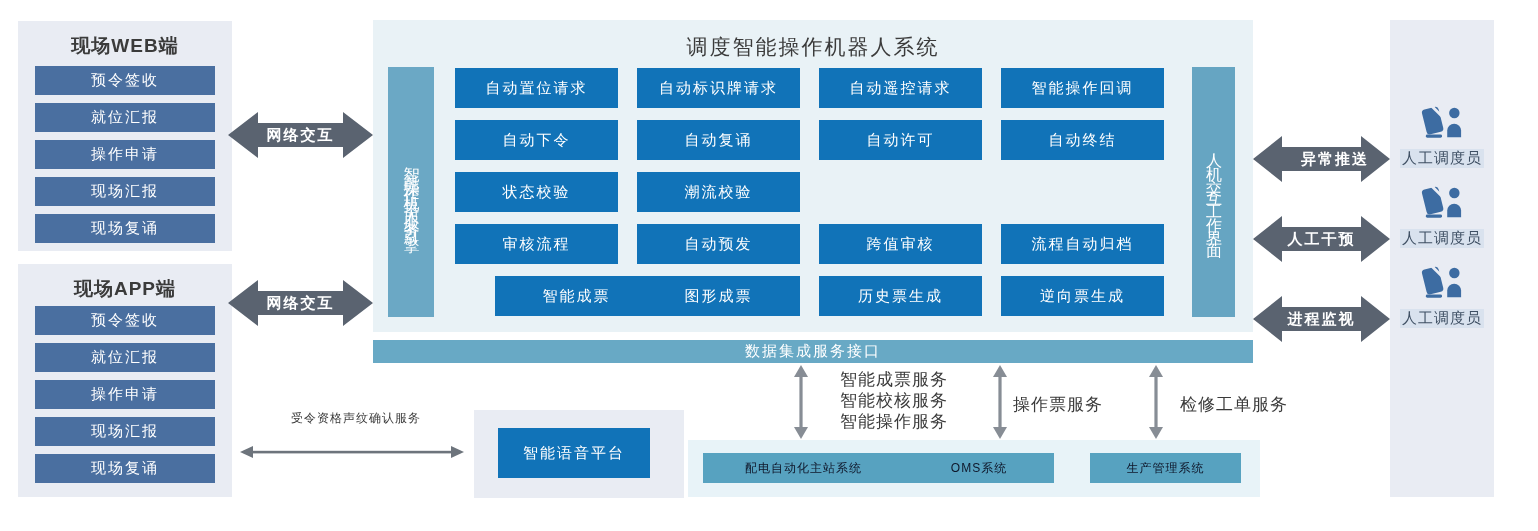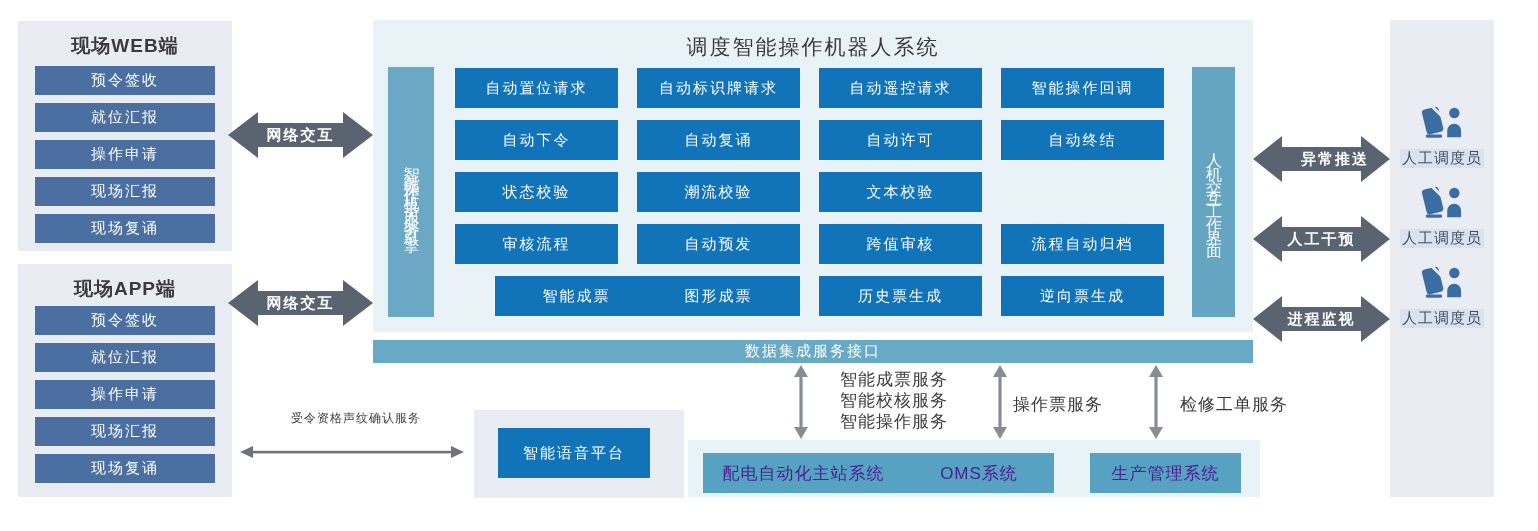--- a/index.html
+++ b/index.html
@@ -47,22 +47,22 @@
   }
   .svc-label{position:absolute;color:#3a3a3a;font-size:17px;letter-spacing:1px;white-space:nowrap;}
   .bundle{line-height:21px;}
   
   .dispatcher{position:absolute;left:0;width:100%;text-align:center;}
   .dispatcher .dlabel{
     display:inline-block;margin-top:3px;font-size:15px;color:#3e4f63;letter-spacing:1px;
     background:#d9e2ee;padding:0 2px;
   }
   .sys-btn{
-    position:absolute;top:13px;height:40px;background:#57a2c0;color:#4c1d95;
-    display:flex;align-items:center;justify-content:center;font-size:17px;letter-spacing:1px;
+    position:absolute;top:13px;height:30px;background:#57a2c0;color:#0f172a;
+    display:flex;align-items:center;justify-content:center;font-size:12px;letter-spacing:1px;
   }
   .voice-btn{
     position:absolute;left:24px;top:18px;width:152px;height:50px;background:#1173b8;color:#fff;
     display:flex;align-items:center;justify-content:center;font-size:15px;letter-spacing:2px;
   }
   .voice-label{
     position:absolute;color:#3a3a3a;font-size:12px;letter-spacing:1px;text-align:center;white-space:nowrap;
   }
 </style>
 </head>
@@ -116,21 +116,20 @@
     <div class="gbtn" style="left:446px;top:48px;">自动遥控请求</div>
     <div class="gbtn" style="left:628px;top:48px;">智能操作回调</div>
 
     <div class="gbtn" style="left:82px;top:100px;">自动下令</div>
     <div class="gbtn" style="left:264px;top:100px;">自动复诵</div>
     <div class="gbtn" style="left:446px;top:100px;">自动许可</div>
     <div class="gbtn" style="left:628px;top:100px;">自动终结</div>
 
     <div class="gbtn" style="left:82px;top:152px;">状态校验</div>
     <div class="gbtn" style="left:264px;top:152px;">潮流校验</div>
-    <div class="gbtn" style="left:446px;top:152px;">文本校验</div>
 
     <div class="gbtn" style="left:82px;top:204px;">审核流程</div>
     <div class="gbtn" style="left:264px;top:204px;">自动预发</div>
     <div class="gbtn" style="left:628px;top:204px;">流程自动归档</div>
     <div class="gbtn" style="left:446px;top:204px;">跨值审核</div>
 
     <div class="gbtn" style="left:82px;top:256px;margin-left:40px;">智能成票</div>
     <div class="gbtn" style="left:264px;top:256px;">图形成票</div>
     <div class="gbtn" style="left:446px;top:256px;">历史票生成</div>
     <div class="gbtn" style="left:628px;top:256px;">逆向票生成</div>

